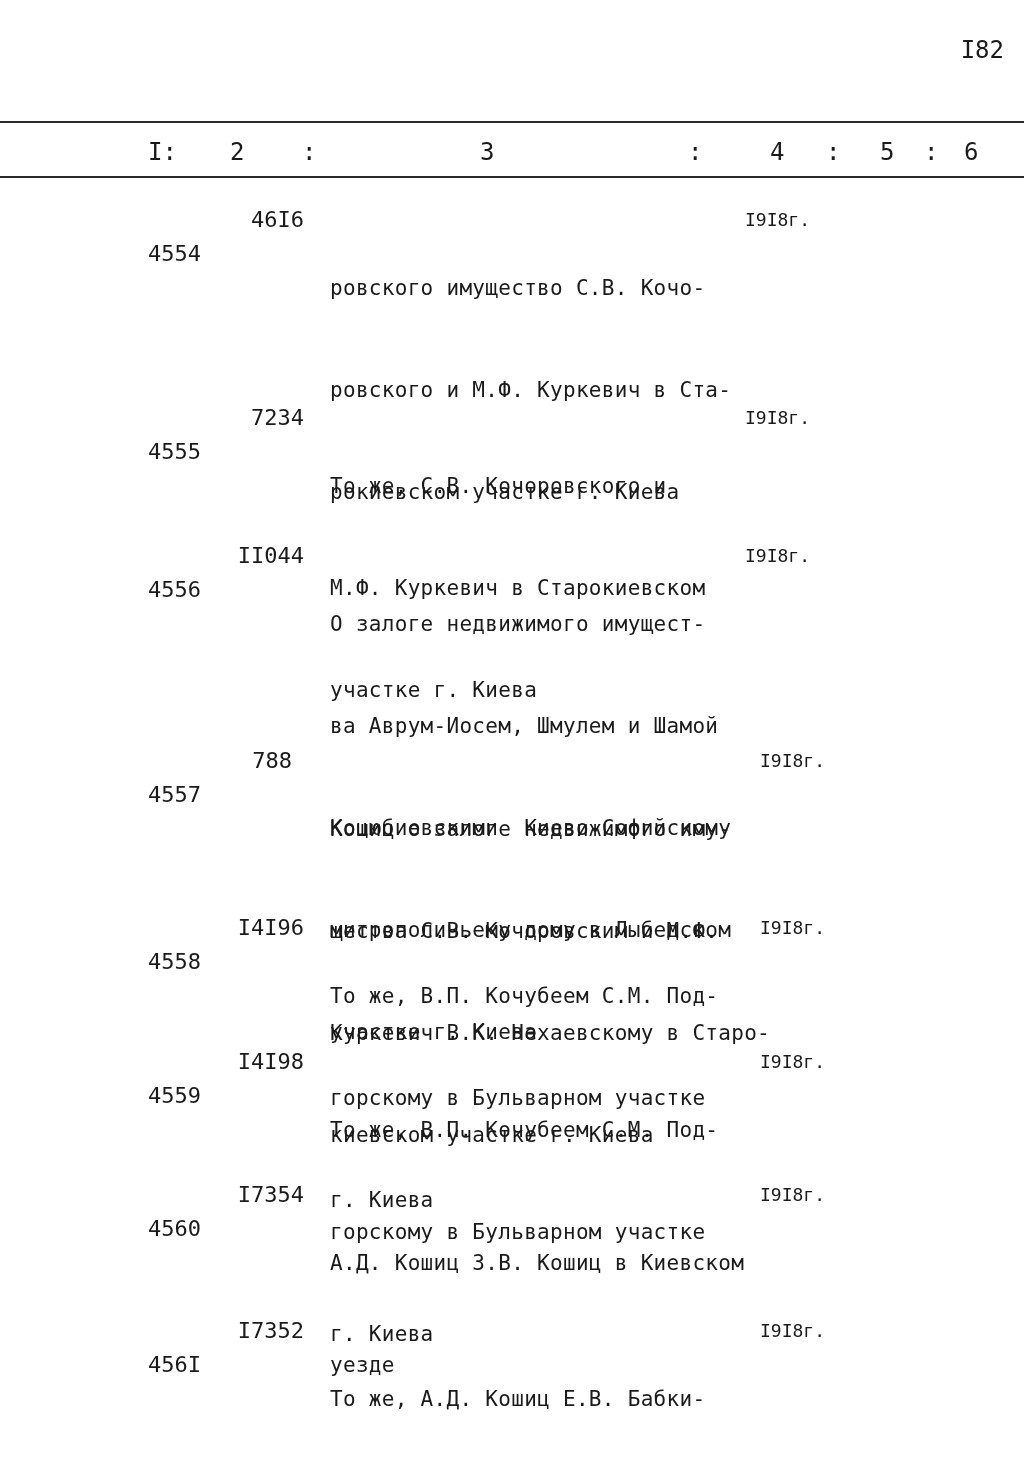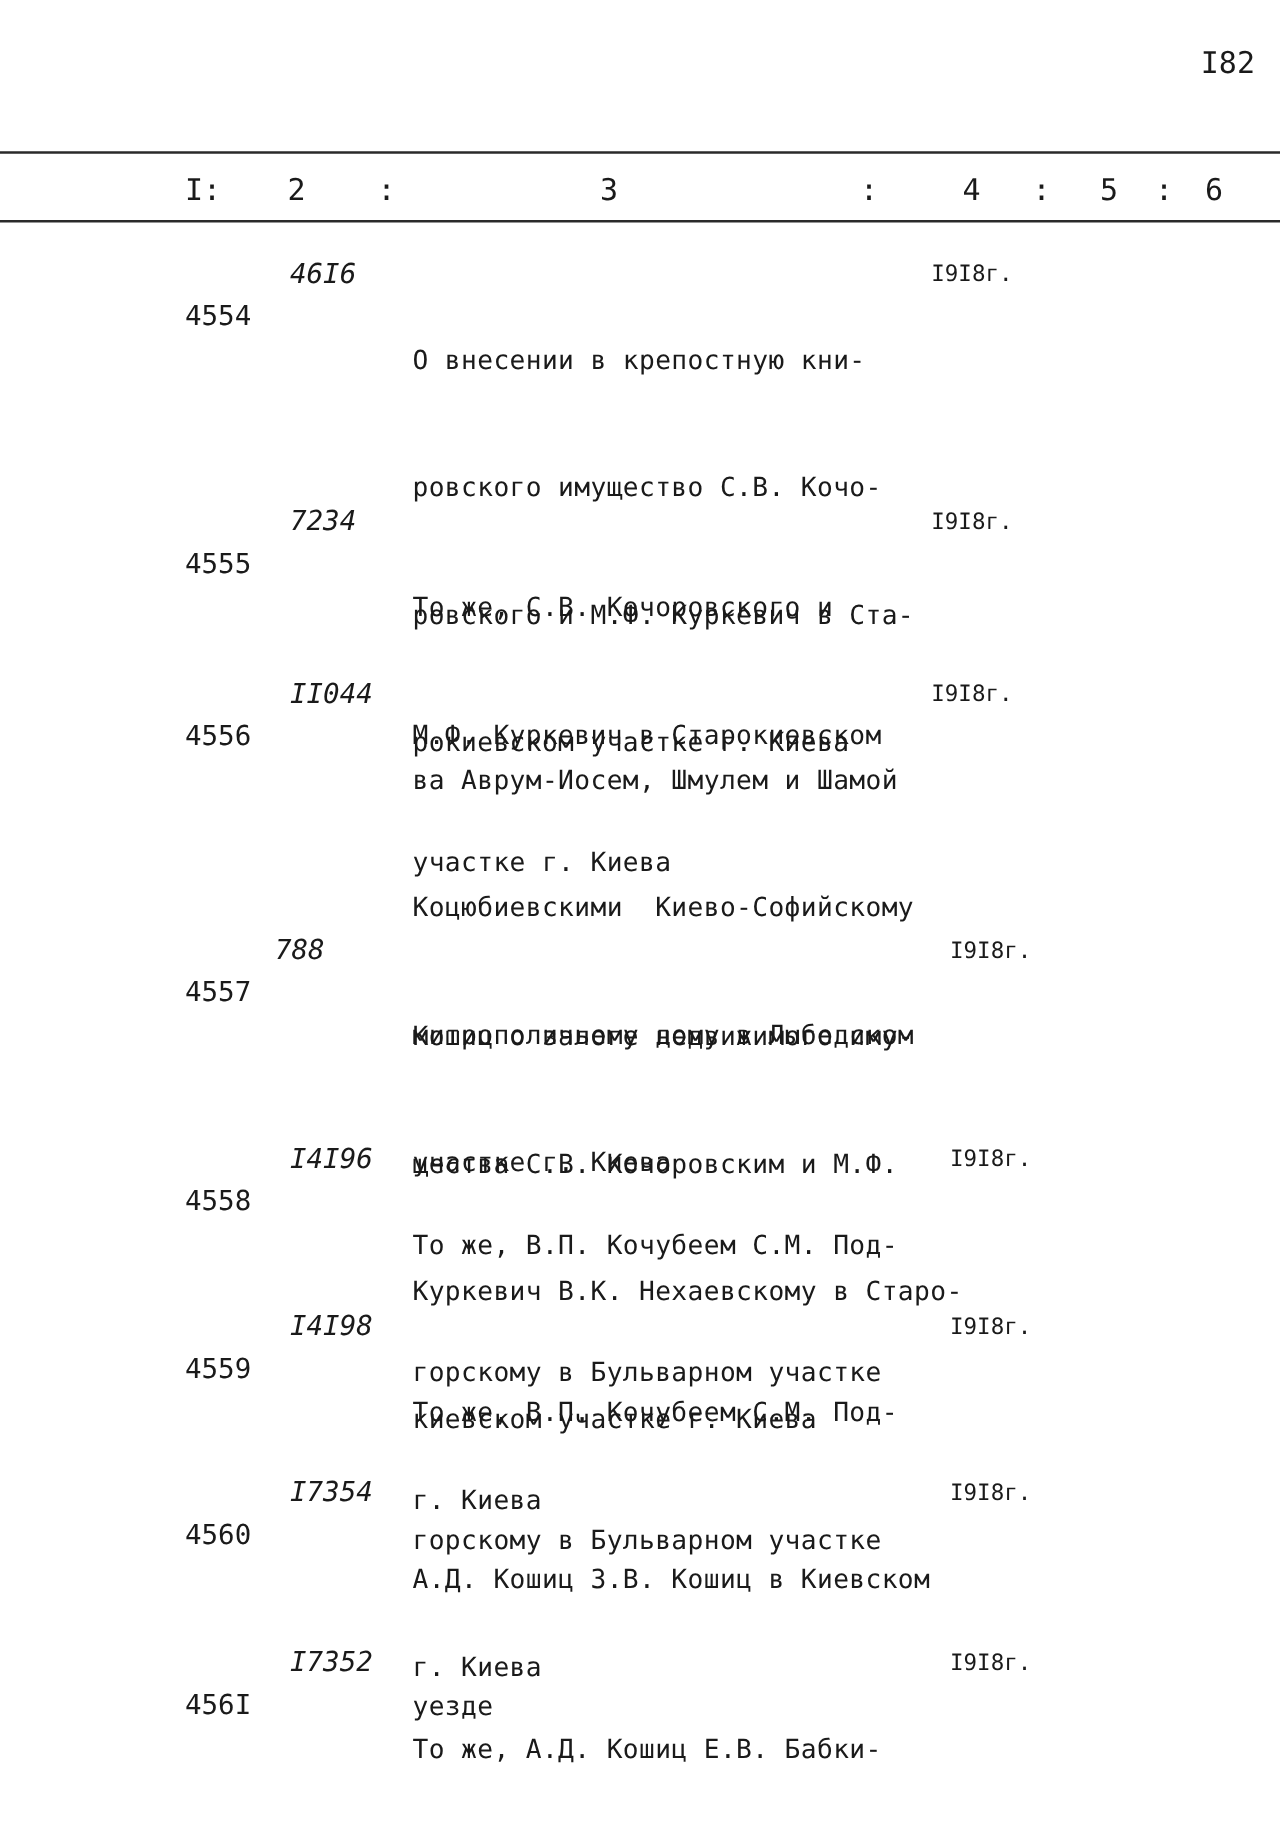--- a/index.html
+++ b/index.html
@@ -8,21 +8,21 @@
     font-family: "DejaVu Sans Mono", "Liberation Mono", monospace;
     position: relative; overflow: hidden;
   }
   .page-number { position: absolute; top: 36px; left: 0; width: 1004px; text-align: right; font-size: 24px; letter-spacing: 0px; }
   .rule { position: absolute; left: 0; width: 1024px; height: 2px; background: #2a2a2a; }
   .rule.top { top: 121px; }
   .rule.bottom { top: 176px; }
   .hdr { position: absolute; top: 138px; font-size: 24px; }
   .entry { position: absolute; left: 0; width: 1024px; }
   .c1 { position: absolute; left: 148px; font-size: 22px; line-height: 34px; margin-top: 34px; }
-  .c2 { position: absolute; left: 232px; width: 72px; text-align: left; font-size: 22px; line-height: 34px; font-style: italic; }
+  .c2 { position: absolute; left: 232px; width: 72px; text-align: right; font-size: 22px; line-height: 34px; }
   .c3 { position: absolute; left: 330px; font-size: 21px; line-height: 34px; white-space: pre; letter-spacing: 0.3px; }
   .c4 { position: absolute; font-size: 18px; line-height: 34px; }
 </style>
 </head>
 <body>
 
 <div class="page-number">I82</div>
 
 <div class="rule top"></div>
 <div>
@@ -36,21 +36,20 @@
   <span class="hdr" style="left:880px">5</span>
   <span class="hdr" style="left:924px">:</span>
   <span class="hdr" style="left:964px">6</span>
 </div>
 <div class="rule bottom"></div>
 
 <div class="entry" style="top:203px">
   <span class="c1">4554</span>
   <span class="c2">46I6</span>
   <div class="c3">
-    <div>О внесении в крепостную кни-</div>
     <div>ровского имущество С.В. Кочо-</div>
     <div>ровского и М.Ф. Куркевич в Ста-</div>
     <div>рокиевском участке г. Киева</div>
   </div>
   <span class="c4" style="left:745px">I9I8г.</span>
 </div>
 
 <div class="entry" style="top:401px">
   <span class="c1">4555</span>
   <span class="c2">7234</span>
@@ -59,20 +58,21 @@
     <div>М.Ф. Куркевич в Старокиевском</div>
     <div>участке г. Киева</div>
   </div>
   <span class="c4" style="left:745px">I9I8г.</span>
 </div>
 
 <div class="entry" style="top:539px">
   <span class="c1">4556</span>
   <span class="c2">II044</span>
   <div class="c3">
+    <div>О залоге недвижимого имущест-</div>
     <div>ва Аврум-Иосем, Шмулем и Шамой</div>
     <div>Коцюбиевскими  Киево-Софийскому</div>
     <div>митрополичьему дому в Лыбедском</div>
     <div>участке г. Киева</div>
   </div>
   <span class="c4" style="left:745px">I9I8г.</span>
 </div>
 
 <div class="entry" style="top:744px">
   <span class="c1">4557</span>

